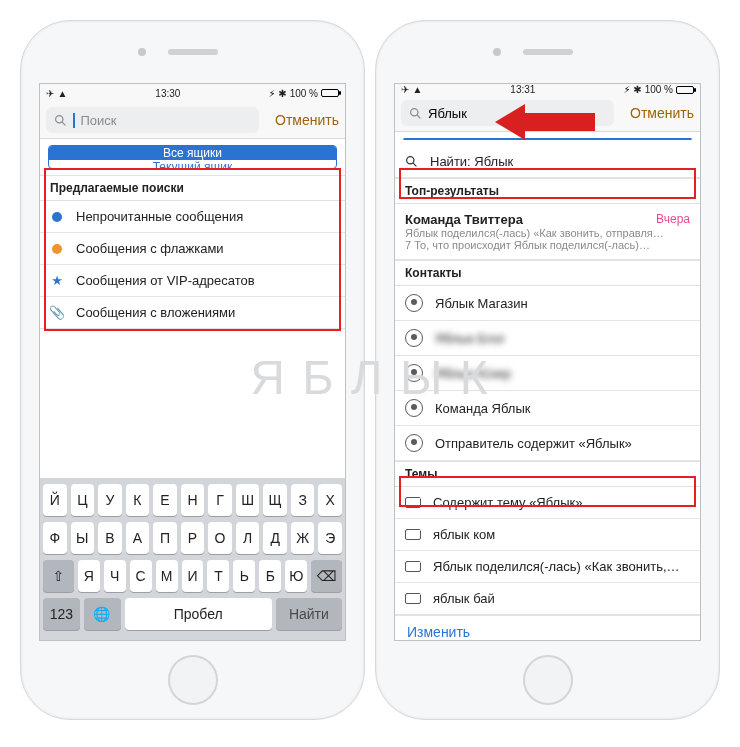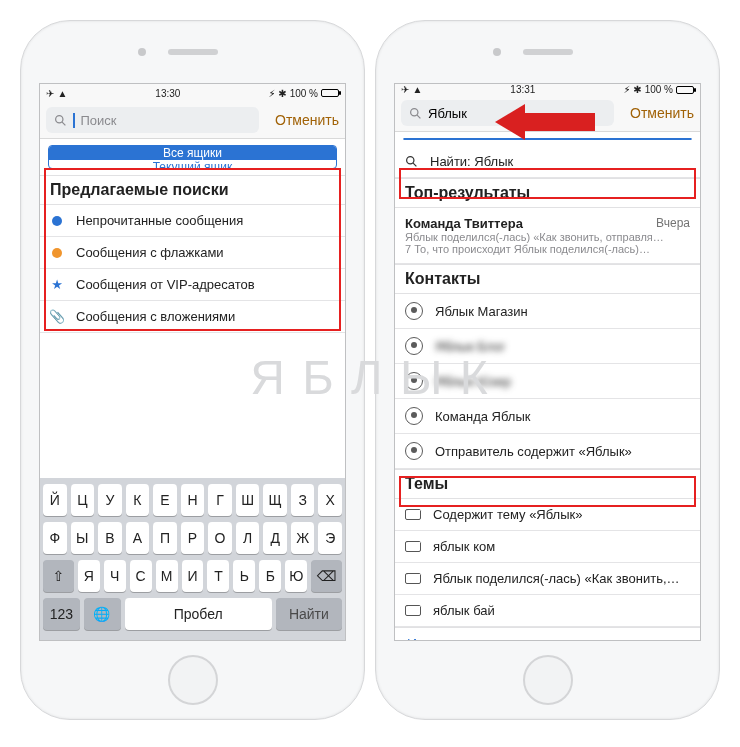--- a/index.html
+++ b/index.html
@@ -16,30 +16,30 @@
   .sb-right .batt::after{content:"";position:absolute;right:-3px;top:1px;width:2px;height:4px;background:#000;border-radius:1px;}
   .sb-right .batt .fill{background:#000;height:100%;}
   .searchbar { display:flex; align-items:center; gap:16px; padding:5px 6px; background:#f8f8f8; border-bottom:1px solid #d9d9d9; }
   .searchfield { flex:1; display:flex; align-items:center; gap:6px; background:#eceef0; border-radius:6px; height:26px; padding:0 8px; color:#8a8a8e; }
   .searchfield.active { color:#000; }
   .cursor { display:inline-block; width:1.5px; height:15px; background:#2b73d3; }
   .cancel { color:#a16207; font-size:14px; }
   .seg { display:flex; margin:6px 8px 6px; border:1px solid #2b73d3; border-radius:4px; overflow:hidden; height:24px; font-size:12px;flex-direction:column;}
   .seg div { flex:1; display:flex; align-items:center; justify-content:center; color:#2b73d3; }
   .seg .sel { background:#2b73d3; color:#fff; }
-  .section-hdr { padding:5px 10px; font-weight:600; font-size:16px; border-top:1px solid #e1e1e3; border-bottom:1px solid #e1e1e3; background:#fff;}
+  .section-hdr { padding:5px 10px; font-weight:600; font-size:12px; border-top:1px solid #e1e1e3; border-bottom:1px solid #e1e1e3; background:#fff;}
   .row { display:flex; align-items:center; gap:12px; padding:8px 10px; border-bottom:1px solid #e4e4e6; background:#fff;}
   .row .icon { width:14px; display:flex; justify-content:center; }
   .dot { width:10px; height:10px; border-radius:50%; }
   .avatar { width:18px;height:18px;border:1px solid #5b5b5b;border-radius:50%;display:flex;align-items:center;justify-content:center;}
   .avatar .head{width:6px;height:6px;border-radius:50%;background:#5b5b5b;position:relative;top:-1px}
   .top-result { display:block; }
   .top-result .tr-head { display:flex;justify-content:space-between;font-size:12px;text-align:center;}
   .top-result .sender { font-weight:600; font-size:13px;}
-  .top-result .date { color:#737373;font-size:12px;}
+  .top-result .date { color:#ec4899;font-size:12px;}
   .top-result .line { color:#8a8a8e; font-size:11px; white-space:nowrap; overflow:hidden; text-overflow:ellipsis; max-width:280px;}
   .env { width:16px; height:11px; border:1px solid #555; border-radius:2px; position:relative;}
   .env::before{content:"";position:absolute;left:0;right:0;top:0;border-bottom:1px solid #555;border-left:8px solid transparent;border-right:8px solid transparent;height:0;}
   .env::after{content:"";position:absolute;left:1px;top:0;width:0;height:0;border-left:7px solid transparent;border-right:7px solid transparent;border-top:6px solid #fff;}
   .footer-edit { margin-top:auto; padding:8px 12px; color:#2b73d3; font-size:14px; border-top:1px solid #e1e1e3; }
   .highlight-box { position:absolute; border:2px solid #e62020; pointer-events:none; }
   
   .keyboard { margin-top:auto; background:#d2d5da; padding:6px 3px 4px; }
   .krow { display:flex; gap:4px; justify-content:center; margin-bottom:6px; }
   .key { background:#fff; border-radius:4px; box-shadow:0 1px 0 #9c9ea2; height:32px; flex:1; display:flex; align-items:center; justify-content:center; font-size:14px; }

